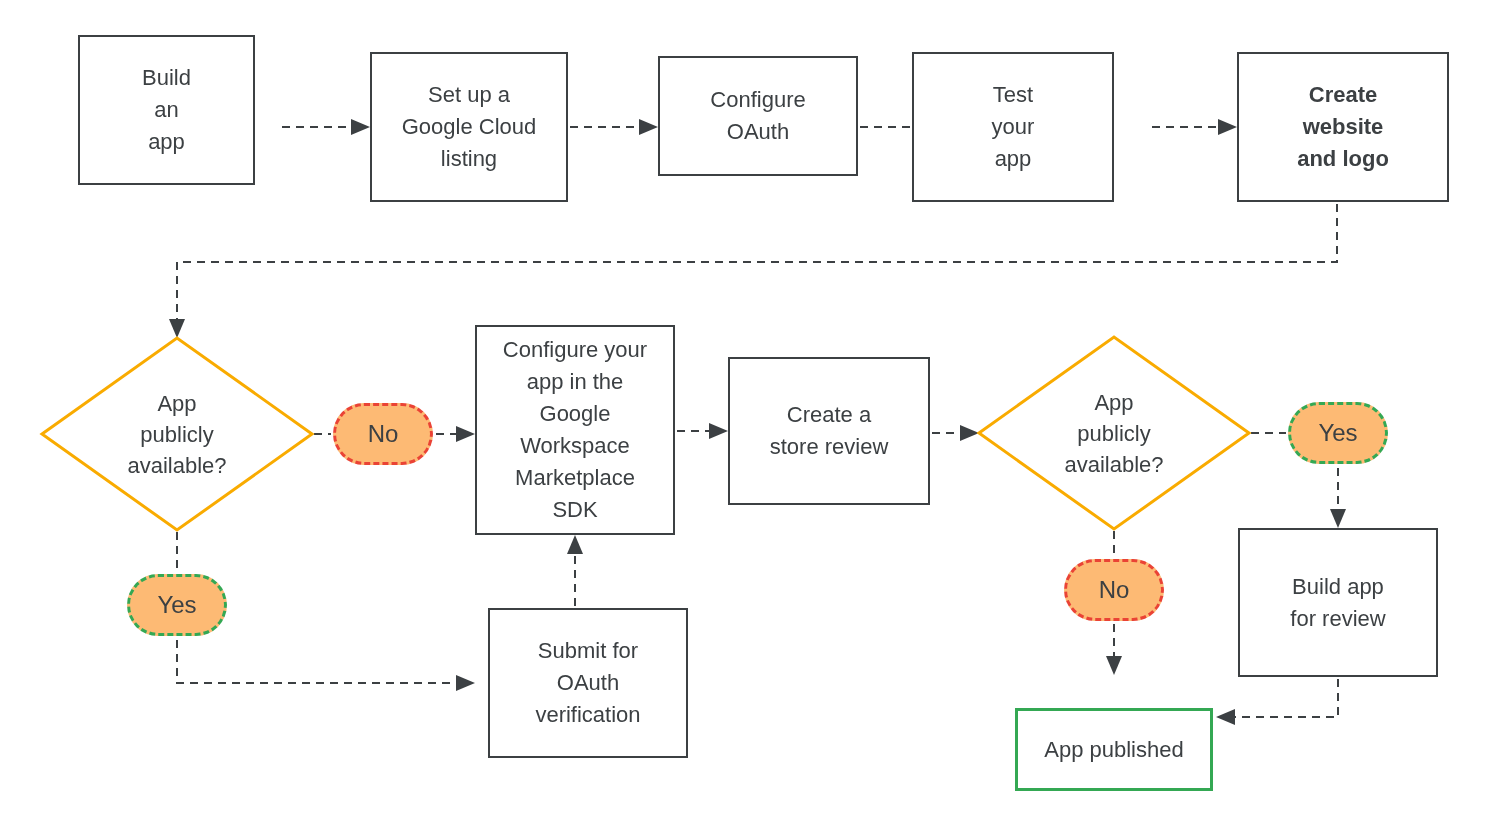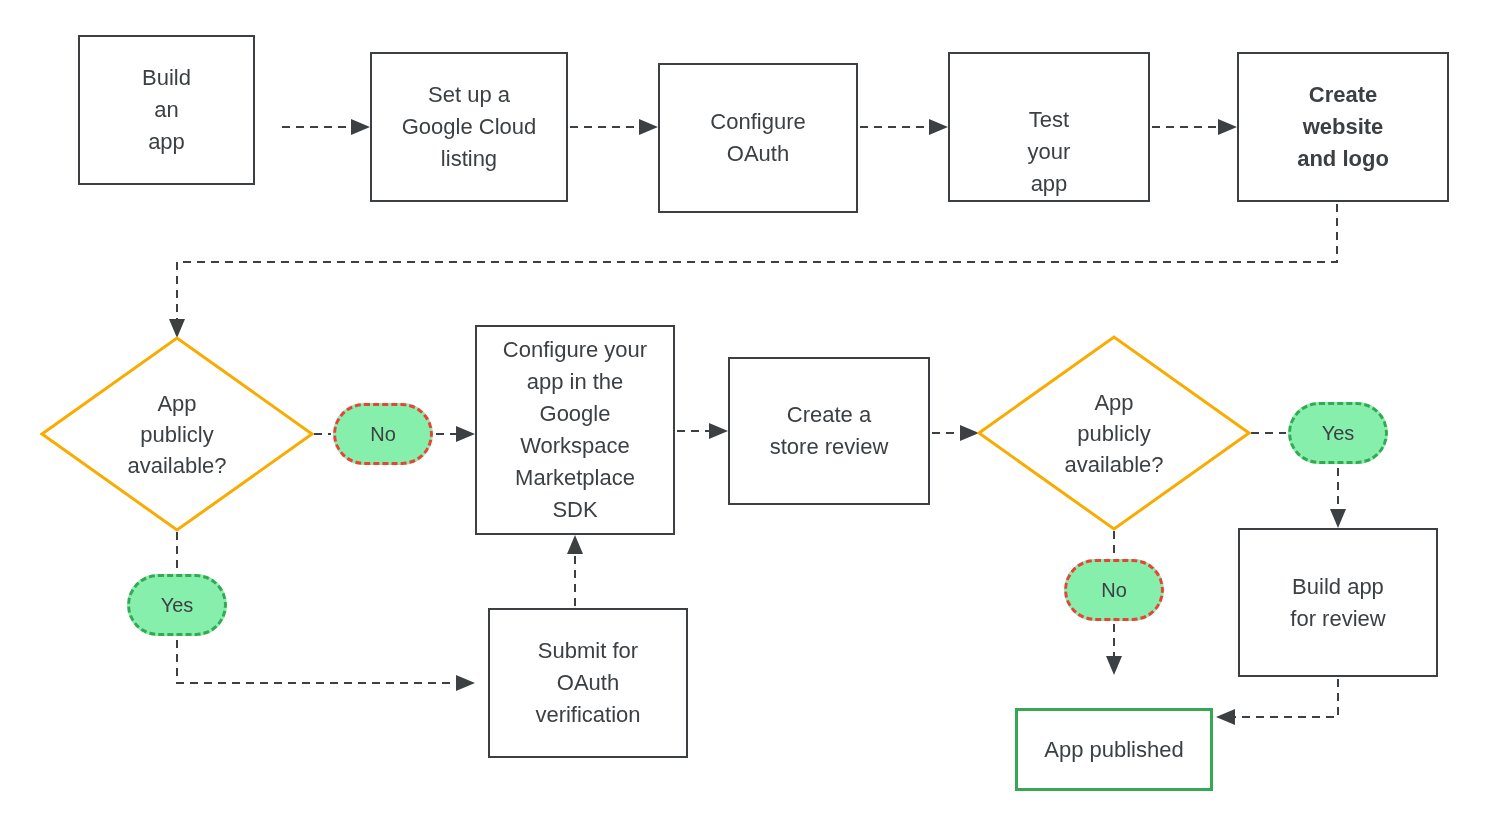--- a/index.html
+++ b/index.html
@@ -20,24 +20,24 @@
     display:flex;align-items:center;justify-content:center;
     text-align:center;
     font-size:22px;line-height:32px;
     box-sizing:border-box;
     z-index:2;
   }
   .node .label{white-space:pre-line;}
   .node.published{border:3px solid #34a853;}
   .oval{
     position:absolute;
-    background:#86efac;
+    background:#fdba74;
     border-radius:999px;
     display:flex;align-items:center;justify-content:center;
-    font-size:20px;
+    font-size:24px;
     box-sizing:border-box;
     z-index:3;
   }
   .oval.no{border:3px dashed #ea4335;}
   .oval.yes{border:3px dashed #34a853;}
   .diamond-label{
     position:absolute;
     display:flex;align-items:center;justify-content:center;
     text-align:center;
     font-size:22px;line-height:31px;
@@ -84,25 +84,25 @@
   <div class="node" style="left:78px;top:35px;width:177px;height:150px;">
     <span class="label">Build
 an
 app</span>
   </div>
   <div class="node" style="left:370px;top:52px;width:198px;height:150px;">
     <span class="label">Set up a
 Google Cloud
 listing</span>
   </div>
-  <div class="node" style="left:658px;top:63px;width:200px;height:150px;">
+  <div class="node" style="left:658px;top:56px;width:200px;height:120px;">
     <span class="label">Configure
 OAuth</span>
   </div>
-  <div class="node" style="left:948px;top:52px;width:202px;height:150px;align-items:flex-end;">
+  <div class="node" style="left:912px;top:52px;width:202px;height:150px;">
     <span class="label">Test
 your
 app</span>
   </div>
   <div class="node" style="left:1237px;top:52px;width:212px;height:150px;font-weight:bold;">
     <span class="label">Create
 website
 and logo</span>
   </div>
 

